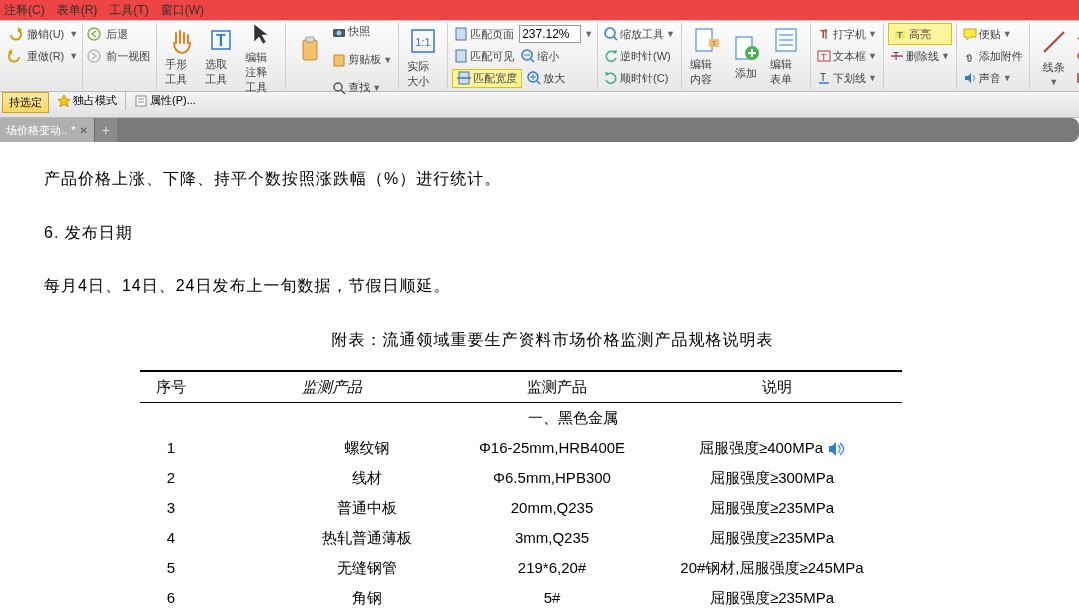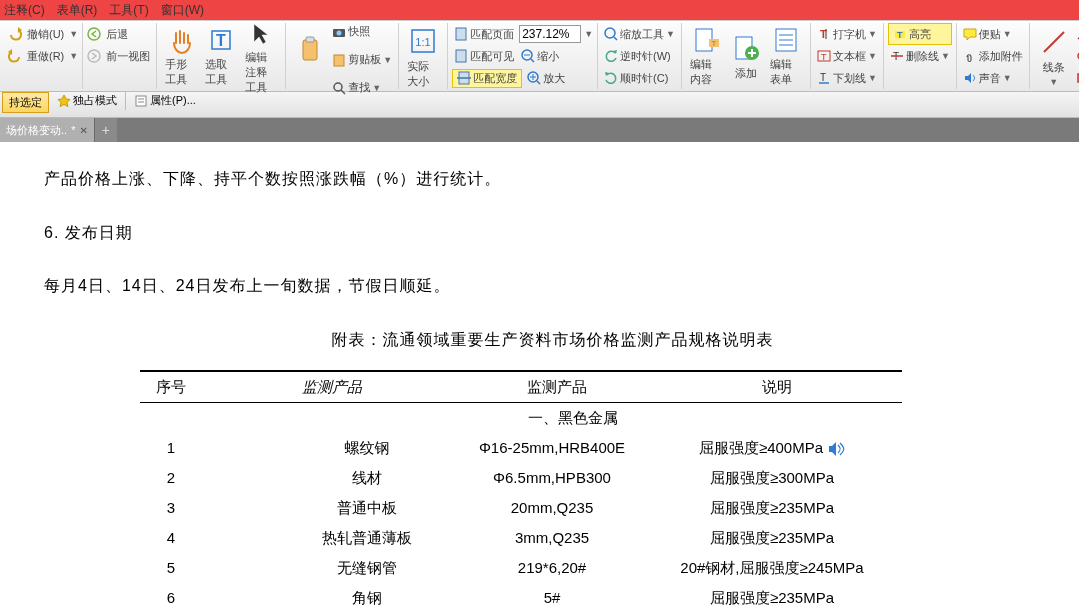--- a/index.html
+++ b/index.html
@@ -21,21 +21,21 @@
 .icn svg { display: block; }
 .zoominp { width: 62px; height: 18px; font-size: 12px; border: 1px solid #999; background: #fff; padding: 0 2px; }
 .drop { font-size: 9px; color: #666; }
 .hl { background: #fff59d; border: 1px solid #e6c200; padding: 1px 4px; }
 
 
 .secbar { height: 26px; background: linear-gradient(to bottom, #f5f5f5, #e2e2e2); border-bottom: 1px solid #bbb; display: flex; align-items: flex-start; gap: 6px; padding-left: 2px; font-size: 11px; }
 .secbar .selbtn { background: linear-gradient(to bottom, #ffe9a8, #fdd65e); border: 1px solid #d4a017; padding: 2px 6px; }
 
 
-.tabstrip { height: 24px; background: #7a7a7a; display: flex; align-items: stretch; }
+.tabstrip { height: 24px; background: #7a7a7a; display: flex; align-items: stretch; border-radius: 8px; }
 .tab { background: #9a9a9a; color: #fff; font-size: 11px; display: flex; align-items: center; padding: 0 6px; gap: 4px; border-right: 1px solid #6a6a6a; position: relative; }
 .tab.active { background: #b0b0b0; }
 .tab .close { color: #555; font-size: 10px; }
 .addtab { width: 22px; background: #8a8a8a; display: flex; align-items: center; justify-content: center; color: #ddd; font-size: 14px; }
 
 
 .doc { padding: 24px 18px 0 44px; font-size: 16px; color: #000; font-family: "SimSun", serif; line-height: 1.6; letter-spacing: 1px; }
 .doc .para { margin-bottom: 28px; }
 .doc .ttitle { text-align: center; margin: 28px 0 18px; }
 

